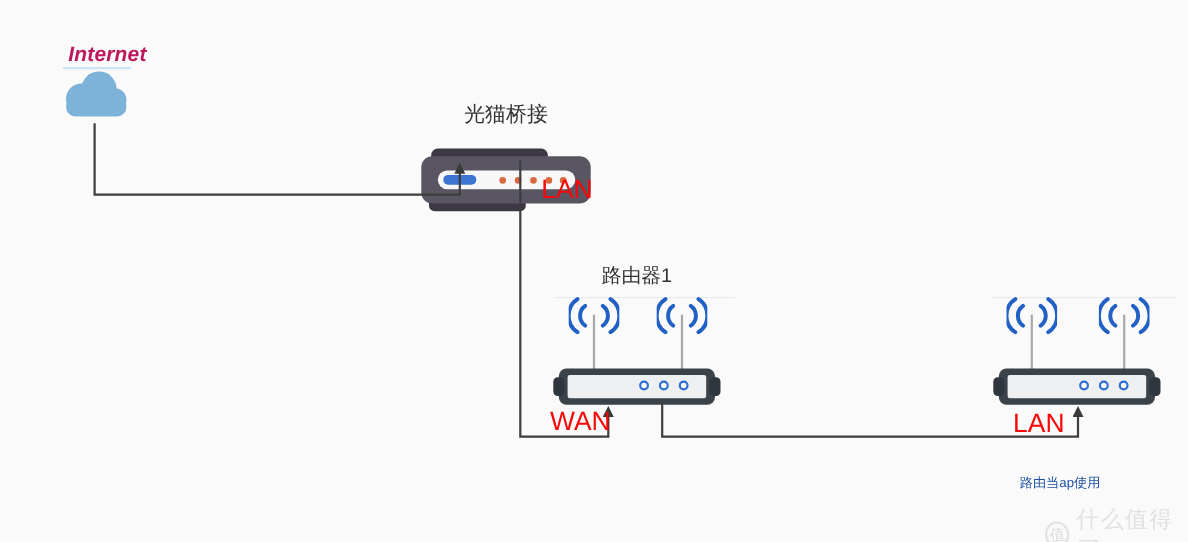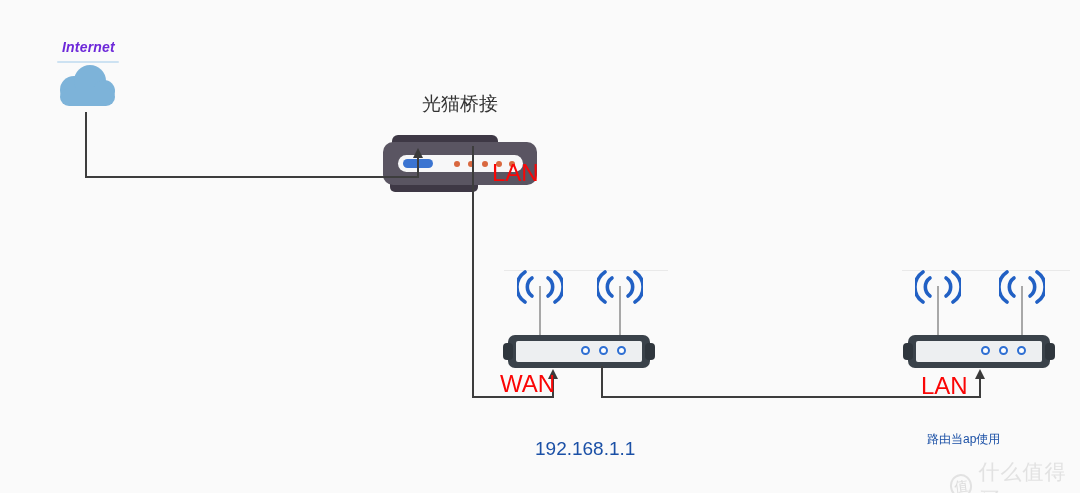--- a/index.html
+++ b/index.html
@@ -4,21 +4,21 @@
 <style>
   html,body{margin:0;padding:0;}
   body{font-family:"Liberation Sans","DejaVu Sans",sans-serif;background:#fff;}
   .canvas{position:relative;width:1080px;height:493px;background:#fafafa;overflow:hidden;}
   .abs{position:absolute;}
 
   
   .wires{position:absolute;left:0;top:0;width:1080px;height:493px;z-index:5;pointer-events:none;}
 
   
-  .internet-label{left:62px;top:39px;font-size:14px;font-style:italic;font-weight:600;color:#6d28d9;letter-spacing:.2px;}
+  .internet-label{left:62px;top:39px;font-size:19px;font-style:italic;font-weight:600;color:#be185d;letter-spacing:.2px;}
   .cloud-topline{left:57px;top:61px;width:62px;height:2px;background:#cde2f2;border-radius:1px;}
 
   
   .modem-group{left:383px;top:45px;width:154px;height:110px;margin-top:40px;}
   .modem-label{left:0;top:6px;width:100%;text-align:center;font-size:19px;color:#333;}
   .modem-lip-top{left:9px;top:50px;width:106px;height:13px;background:#3e3845;border-radius:6px 6px 0 0;}
   .modem-lip-bottom{left:7px;top:96px;width:88px;height:11px;background:#3e3845;border-radius:0 0 5px 5px;}
   .modem-body{left:0;top:57px;width:154px;height:43px;background:#5a5562;border-radius:10px;}
   .modem-pill{left:15px;top:13px;width:125px;height:17px;background:#f7f7f8;border-radius:9px;}
   .modem-bluepill{left:5px;top:4px;width:30px;height:9px;background:#3b74d1;border-radius:5px;}
@@ -77,20 +77,21 @@
         <span class="abs led" style="left:56px;"></span>
         <span class="abs led" style="left:70px;"></span>
         <span class="abs led" style="left:84px;"></span>
         <span class="abs led" style="left:98px;"></span>
         <span class="abs led" style="left:111px;"></span>
       </div>
     </div>
   </div>
 
   <div class="abs router-group r1">
+    <div class="abs router-label">路由器1</div>
     <div class="abs router-divider div1"></div>
     <span class="abs antenna" style="left:31px;"></span>
     <span class="abs antenna" style="left:111px;"></span>
     <svg class="abs wifi" style="left:9px;" viewBox="0 0 46 38">
       <g stroke="#2160c4" stroke-width="3.6" fill="none" stroke-linecap="round">
         <path d="M15,10 A11,11 0 0 0 15,28"></path>
           <path d="M8,4 A18,18 0 0 0 8,34"></path>
         <path d="M31,10 A11,11 0 0 1 31,28"></path>
           <path d="M38,4 A18,18 0 0 1 38,34"></path>
       </g>
@@ -153,21 +154,20 @@
     </defs>
     <path d="M86,112 V177 H418 V156" fill="none" stroke="#3d3d3d" stroke-width="2" marker-end="url(#arrow)"></path>
     <path d="M473,146 V397 H553 V377" fill="none" stroke="#3d3d3d" stroke-width="2" marker-end="url(#arrow)"></path>
     <path d="M602,366 V397 H980 V377" fill="none" stroke="#3d3d3d" stroke-width="2" marker-end="url(#arrow)"></path>
   </svg>
 
   <div class="abs port-label" style="left:492px;top:159px;">LAN</div>
   <div class="abs port-label" style="left:500px;top:370px;">WAN</div>
   <div class="abs port-label" style="left:921px;top:372px;">LAN</div>
 
-  <div class="abs blue-note ip-label">192.168.1.1</div>
   <div class="abs blue-note ap-note">路由当ap使用</div>
 
   <div class="abs watermark">
     <span class="wm-circle">值</span>
     <span class="wm-text">什么值得买</span>
   </div>
 
 </div>
 
 </body></html>

